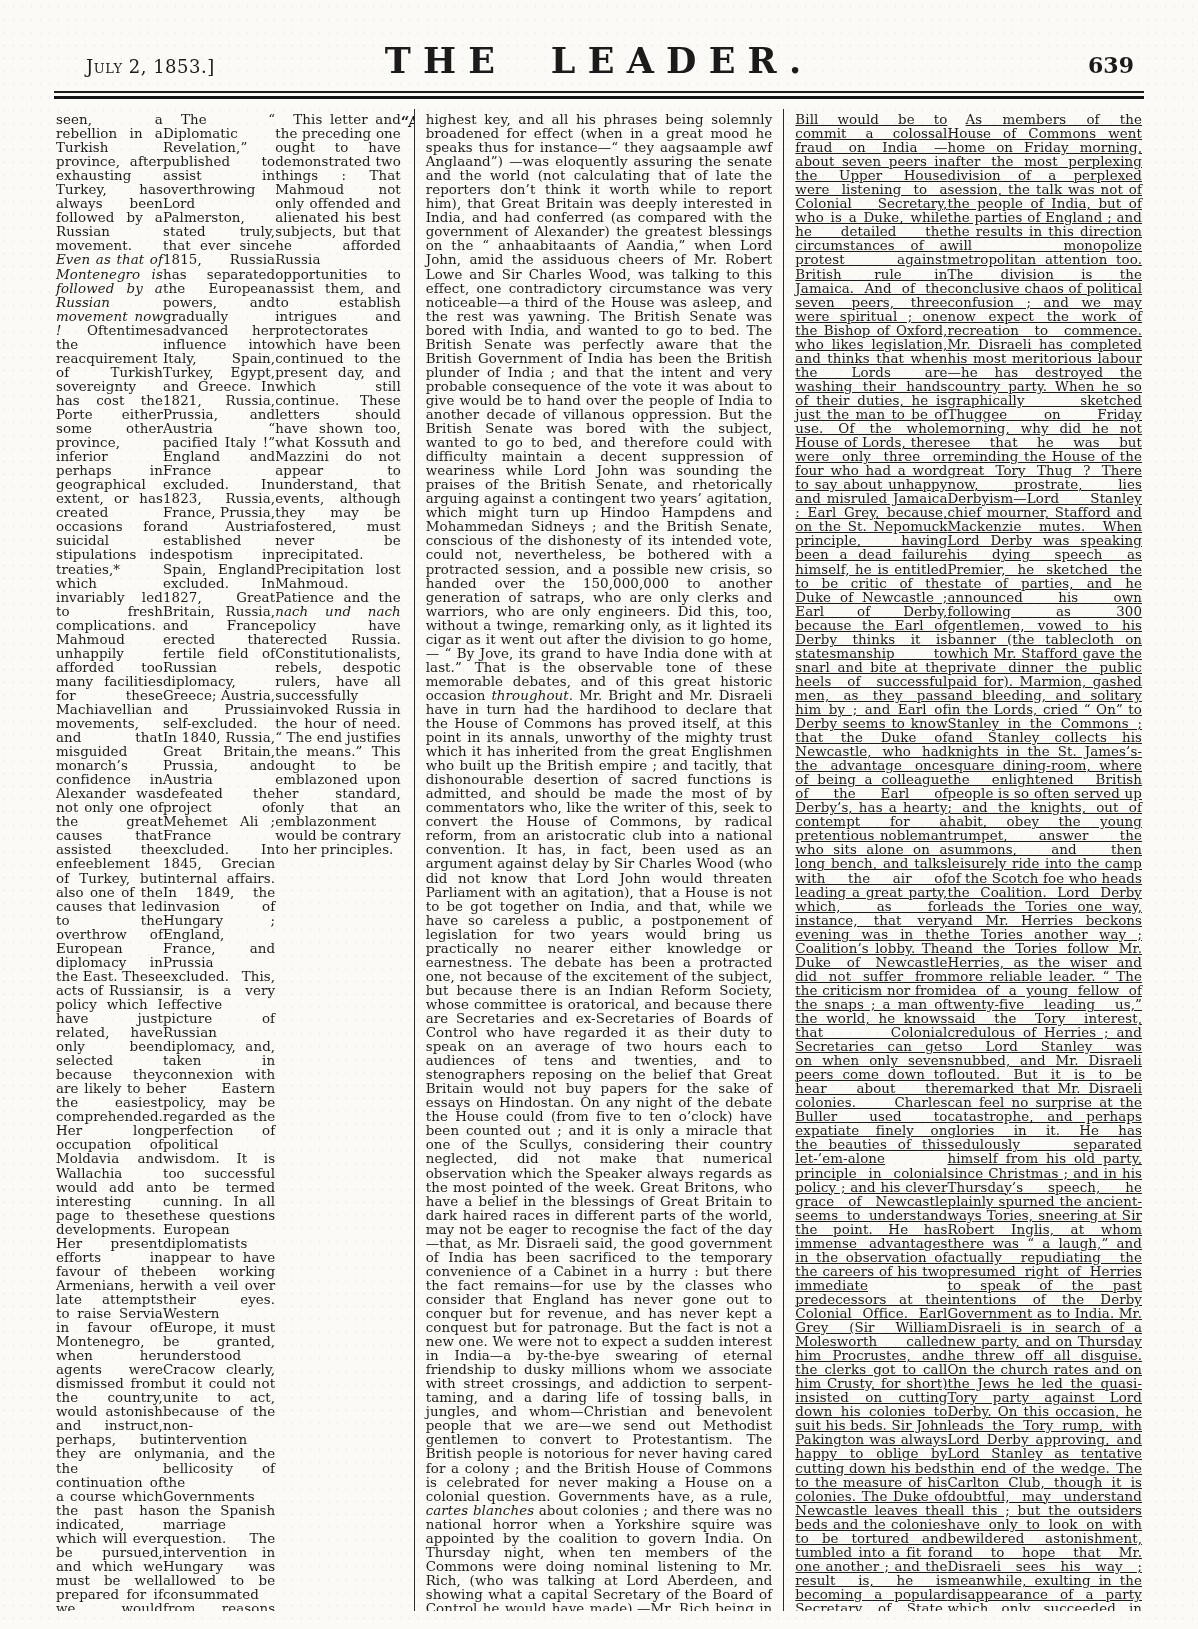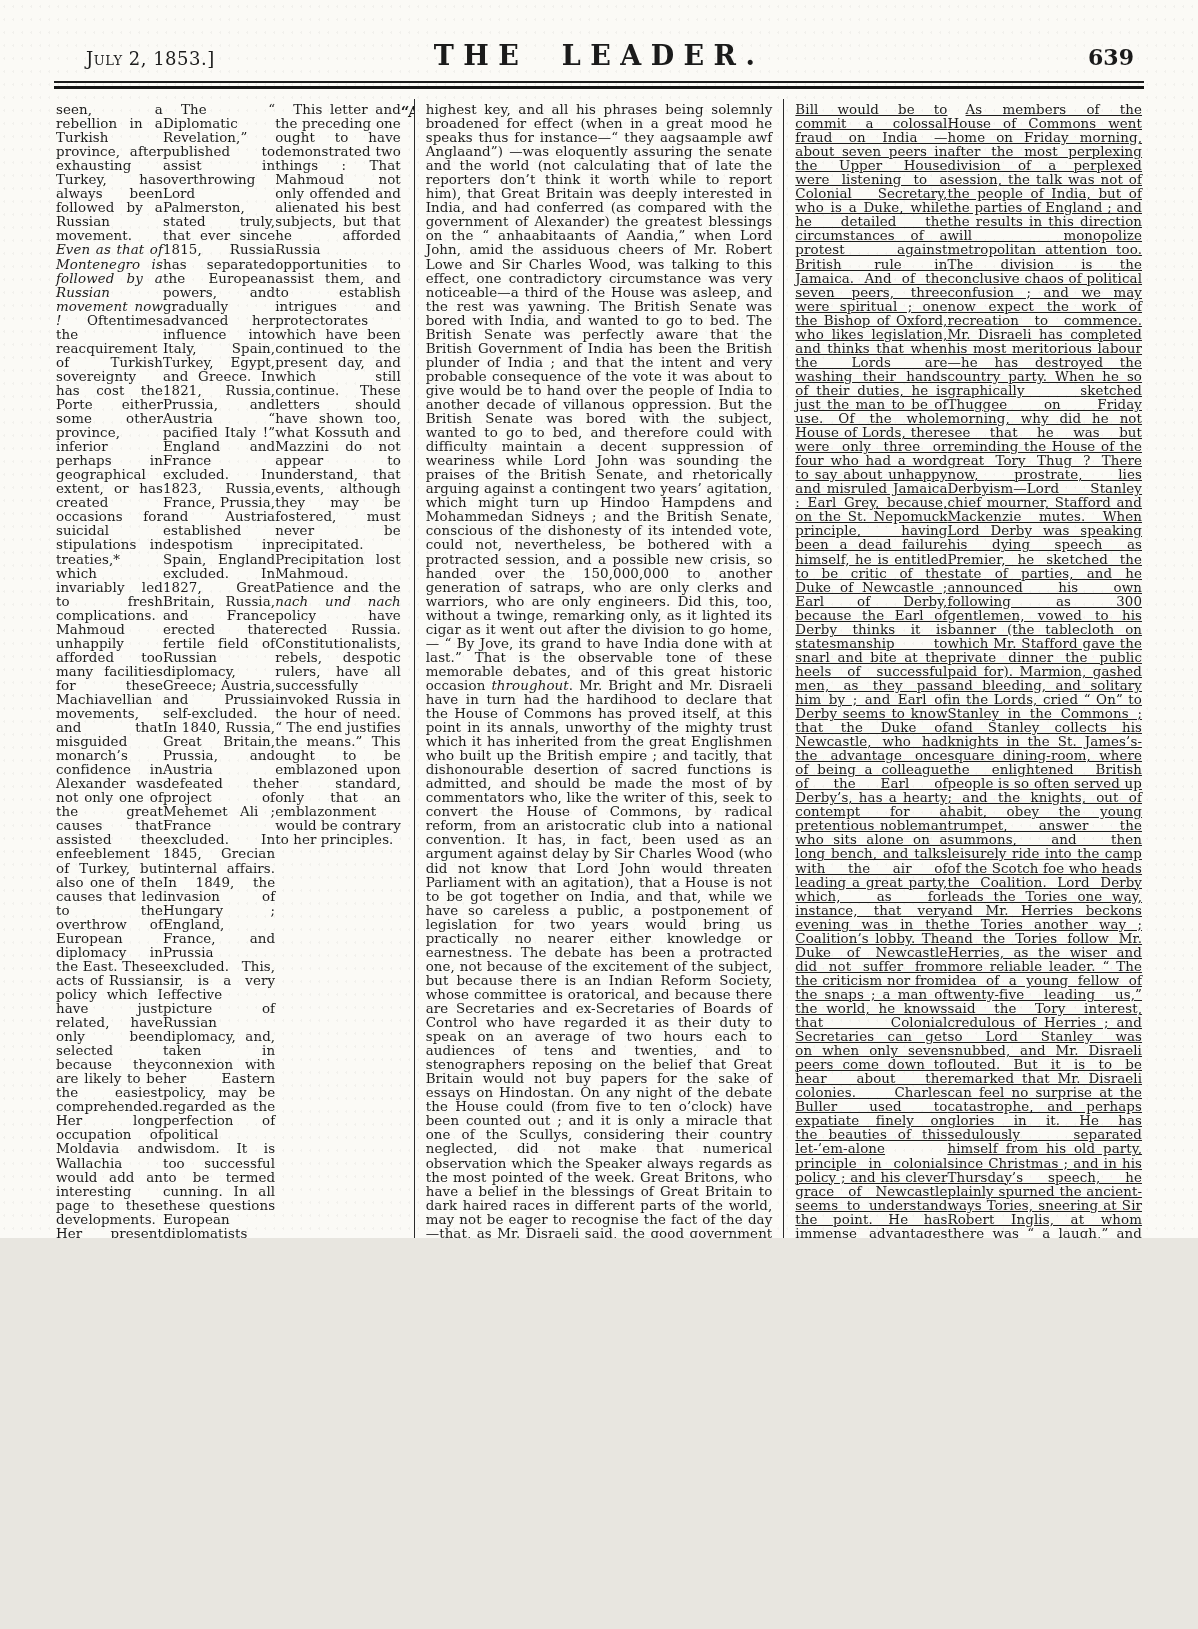--- a/index.html
+++ b/index.html
@@ -2,21 +2,21 @@
 <html><head>
 <meta charset="utf-8">
 <style>
   html,body{margin:0;padding:0;}
   body{
     background:#e8e6e0;
     font-family:"DejaVu Serif","Liberation Serif",serif;
   }
   .page{
     position:relative;
-    width:1198px;height:1238px;
+    width:1198px;height:1629px;
     margin:0 auto;
     background:#fbfaf6;
     background-image:radial-gradient(rgba(40,40,40,0.045) 1px, transparent 1px);
     background-size:9px 13px;
     color:#1b1b1b;
     overflow:hidden;
     box-sizing:border-box;
     padding:30px 54px 0 54px;
   }
   
@@ -28,21 +28,21 @@
   }
   .issue-date{
     font-variant:small-caps;
     font-size:18px;
     letter-spacing:0.5px;
     justify-self:start;
     padding-left:28px;
   }
   .paper-title{
     margin:0;
-    font-size:27px;
+    font-size:35px;
     font-weight:bold;
     letter-spacing:0.35em;
     word-spacing:0.55em;
     white-space:nowrap;
     justify-self:center;
   }
   .page-number{
     font-size:22px;
     font-weight:bold;
     justify-self:end;

